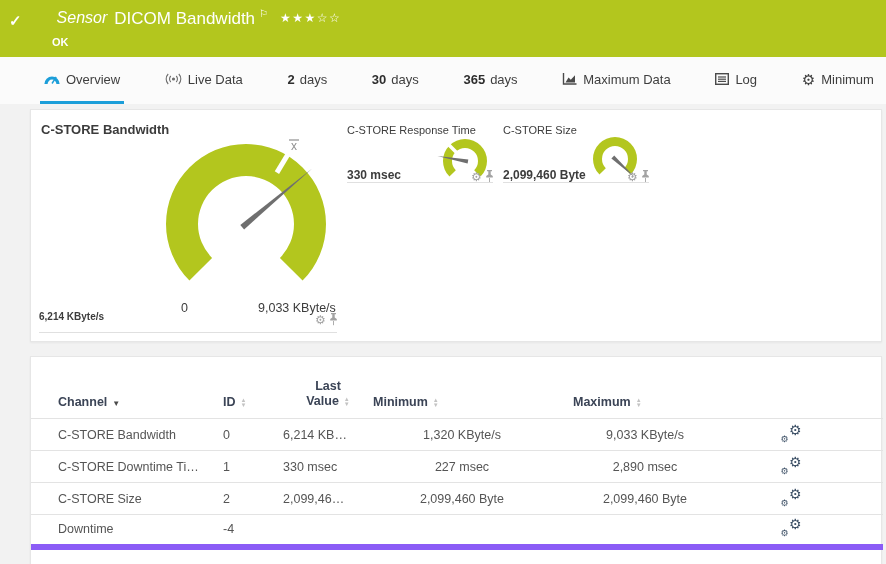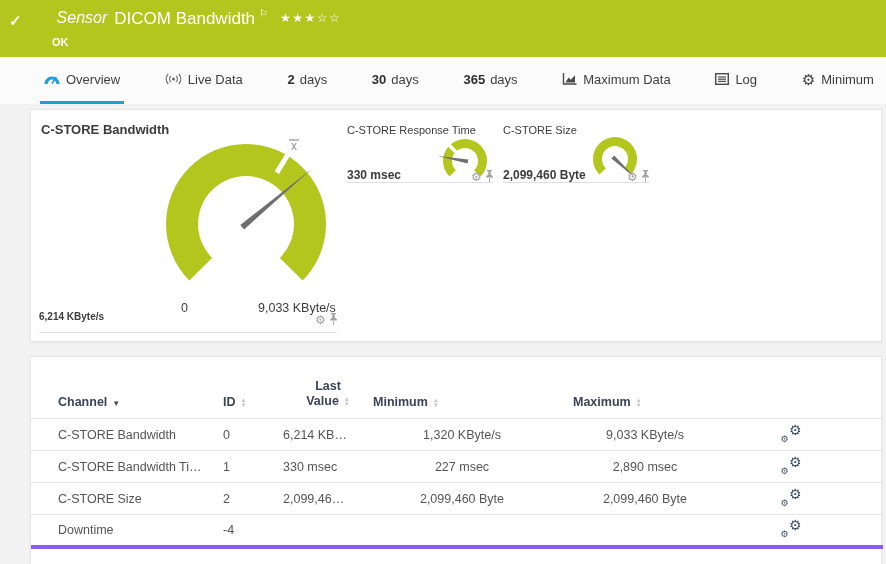--- a/index.html
+++ b/index.html
@@ -40,21 +40,21 @@
   .hline { height:1px; background:#e0e0e0; }
   .cornericons { display:flex; align-items:center; gap:3px; cursor:pointer; }
   .cornergear { font-size:12px; color:#a3a3a3; line-height:1; }
 
   
   table.channels { width:100%; border-collapse:collapse; table-layout:fixed; }
   table.channels th { font-size:12.5px; font-weight:bold; color:#3b4456;
                       padding-top:22px; padding-bottom:9px; text-align:left; vertical-align:bottom; }
   table.channels td { font-size:12.5px; color:#555; height:32px; }
   table.channels tbody tr { border-top:1px solid #e3e3e3; }
-  table.channels tbody tr:last-child { border-bottom:4px solid #8b5cf6;margin-left:32px; }
+  table.channels tbody tr:last-child { border-bottom:6px solid #8b5cf6;margin-left:32px; }
   .col-channel { padding-left:27px !important; }
   .col-right { text-align:center; padding-right:22px !important; }
   .col-center { text-align:center !important; }
   .col-last-h { text-align:center !important; line-height:15px; }
   .sortpair { display:inline-flex; flex-direction:column; margin-left:5px;
               vertical-align:middle; color:#c3c3c3; font-size:6px; line-height:5px; }
   .sorted-arrow { font-size:8px; color:#4a4a4a; margin-left:5px; }
   .gears { position:relative; display:inline-block; width:21px; height:19px; color:#3d5066; cursor:pointer; }
   .g-big { position:absolute; right:0; top:-1px; font-size:14px; line-height:1; }
   .g-small { position:absolute; left:0; bottom:-1px; font-size:9px; line-height:1; }
@@ -232,21 +232,21 @@
       <tbody>
         <tr>
           <td class="col-channel">C-STORE Bandwidth</td>
           <td>0</td>
           <td>6,214 KB…</td>
           <td class="col-right">1,320 KByte/s</td>
           <td class="col-right">9,033 KByte/s</td>
           <td class="col-center actioncell"><span class="gears"><span class="g-big">⚙</span><span class="g-small">⚙</span></span></td>
         </tr>
         <tr>
-          <td class="col-channel">C-STORE Bandwidth Ti…</td>
+          <td class="col-channel">C-STORE Downtime Ti…</td>
           <td>1</td>
           <td>330 msec</td>
           <td class="col-right">227 msec</td>
           <td class="col-right">2,890 msec</td>
           <td class="col-center actioncell"><span class="gears"><span class="g-big">⚙</span><span class="g-small">⚙</span></span></td>
         </tr>
         <tr>
           <td class="col-channel">C-STORE Size</td>
           <td>2</td>
           <td>2,099,46…</td>

